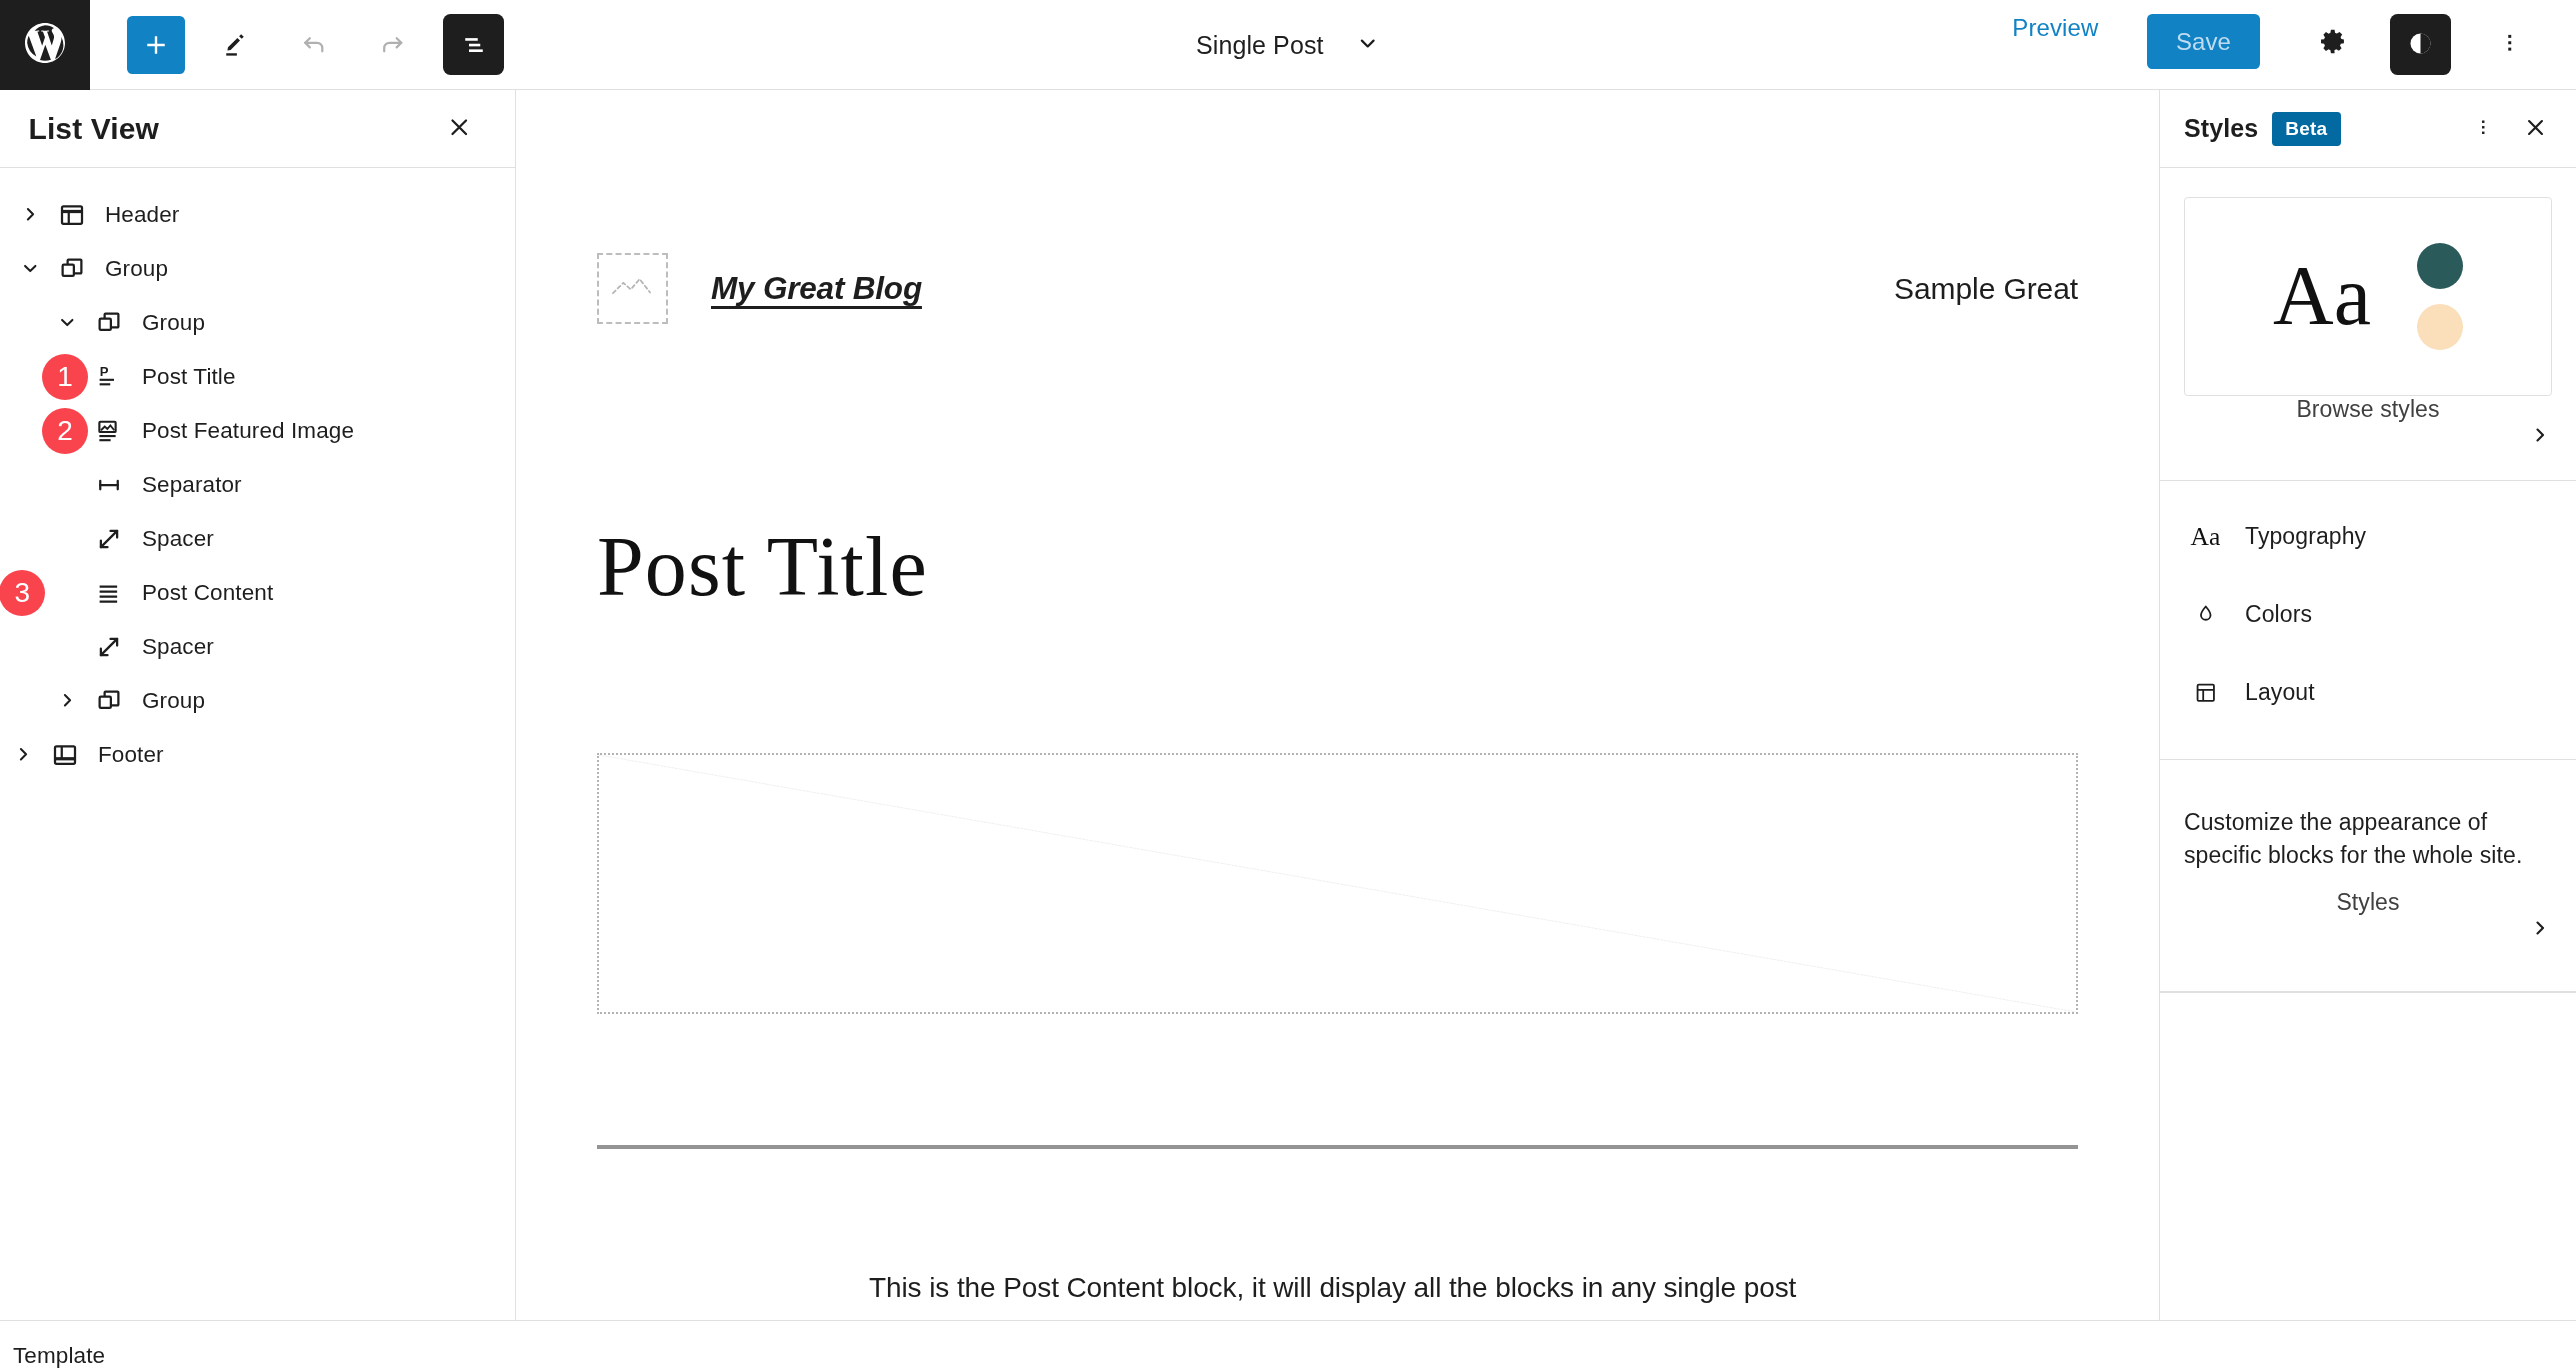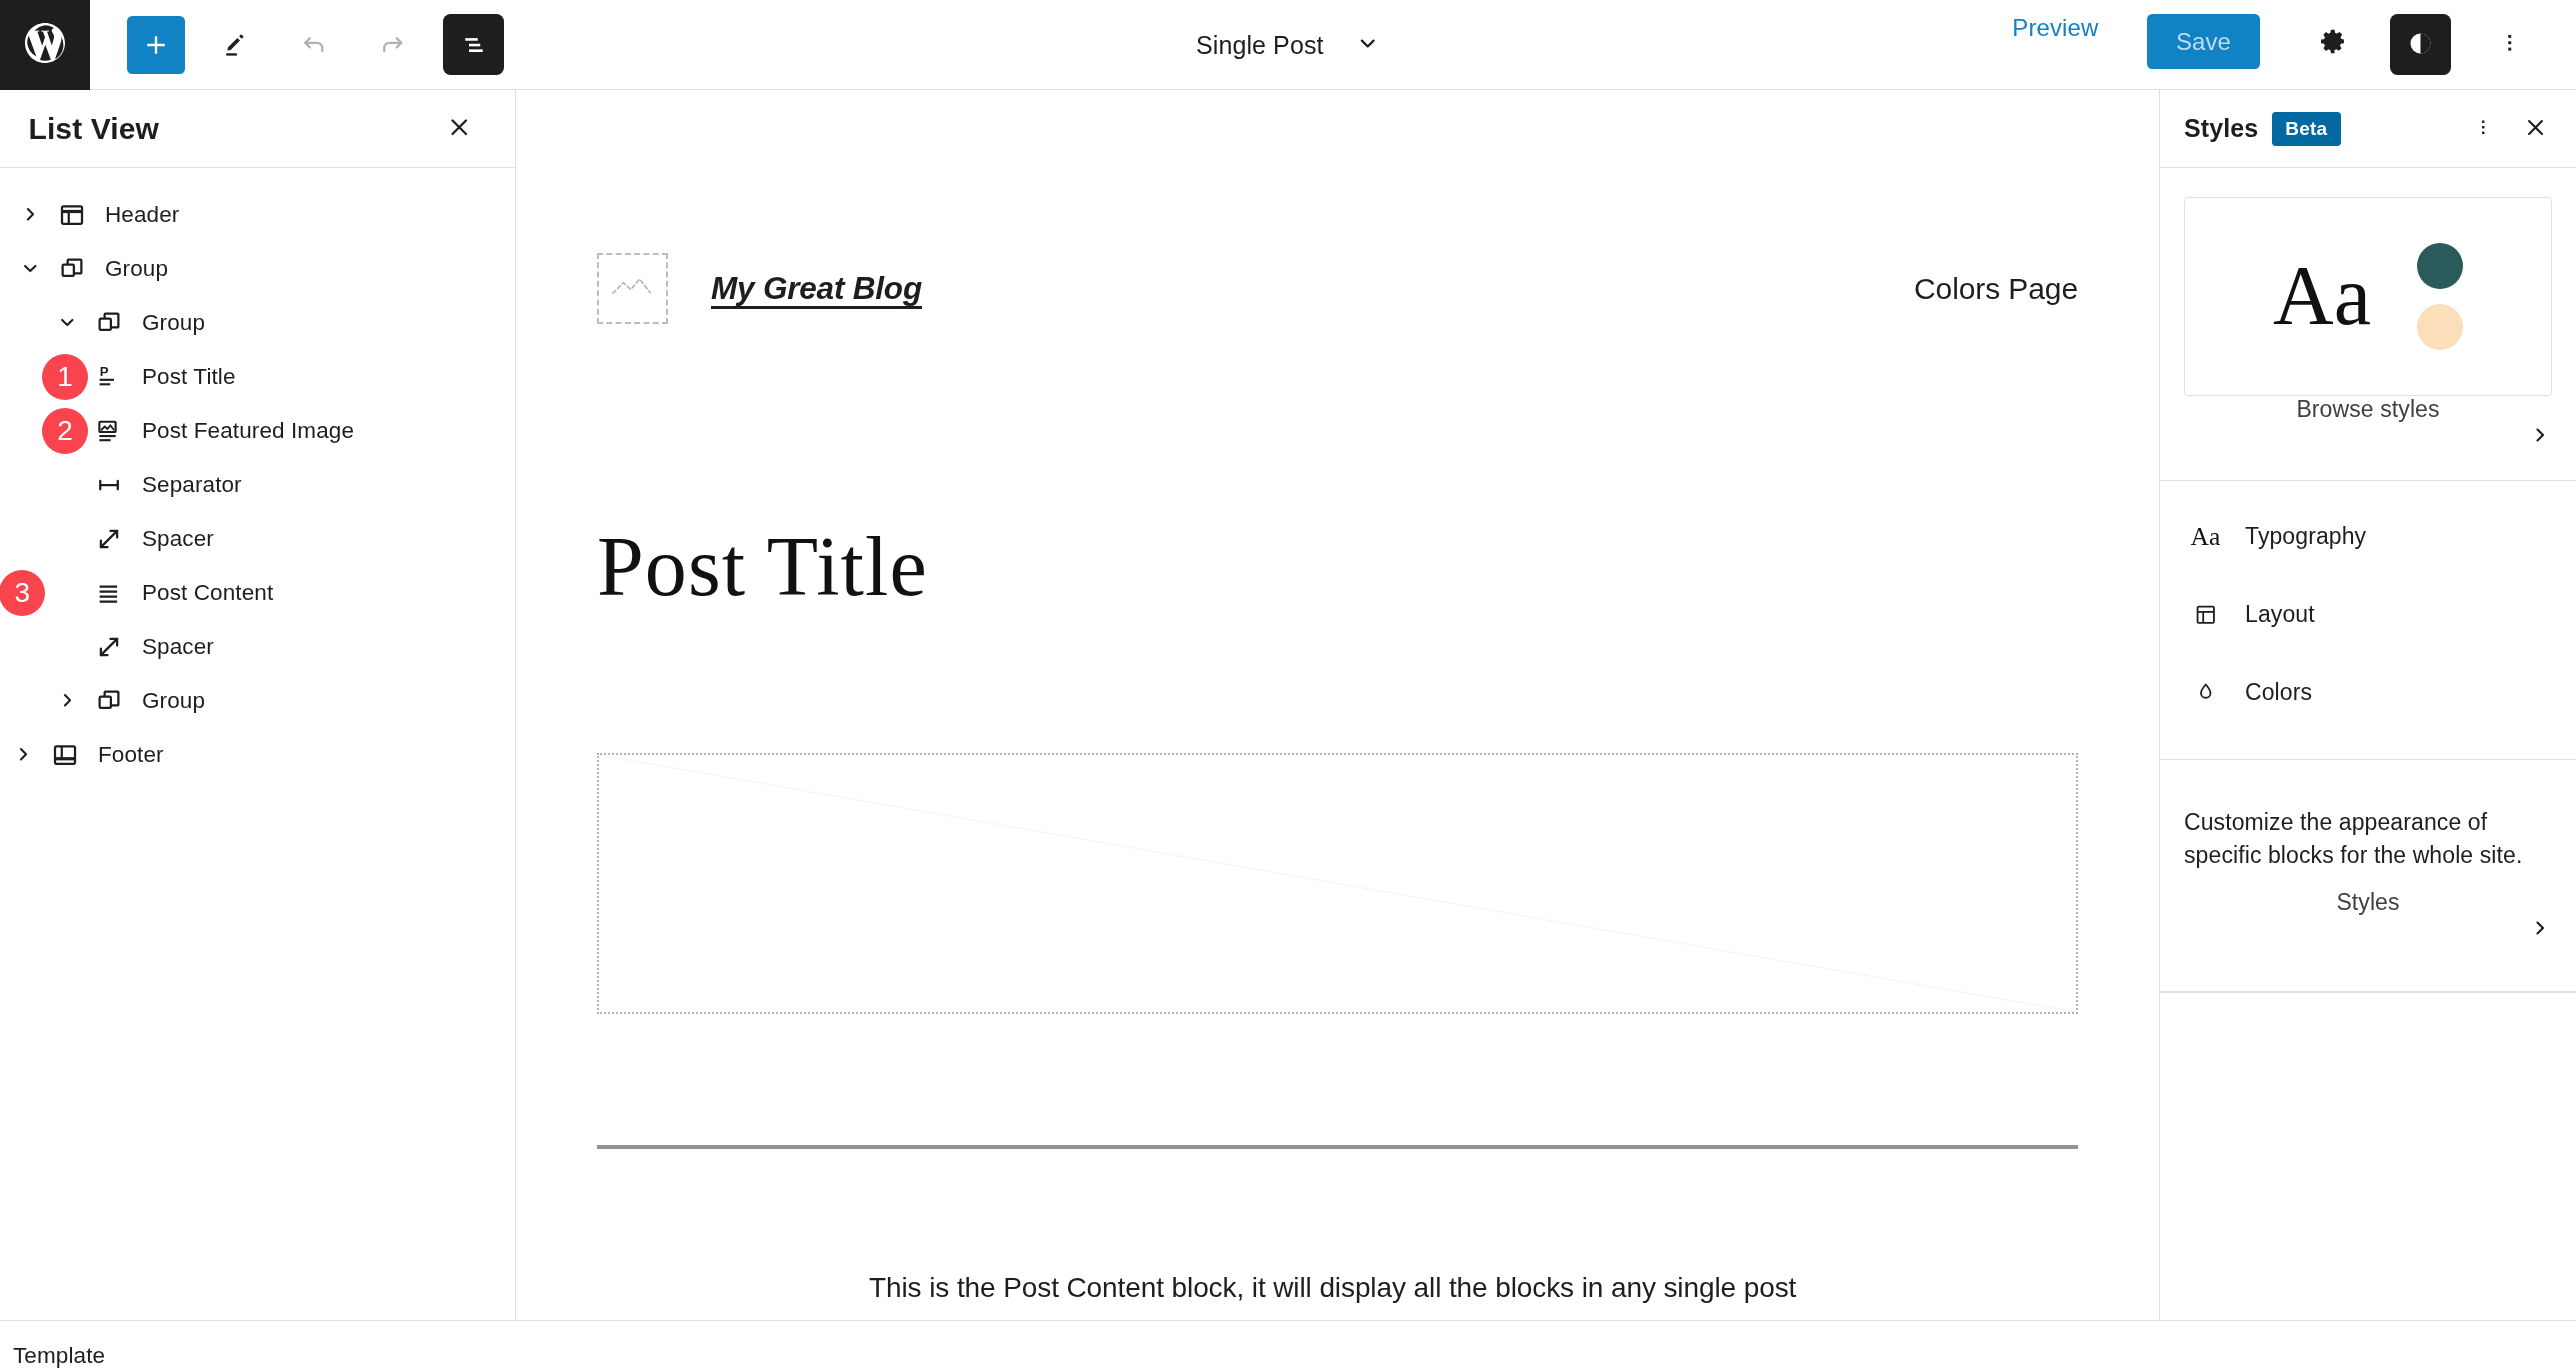--- a/index.html
+++ b/index.html
@@ -518,21 +518,21 @@
 
         <div class="site-header">
           <div class="site-logo-ph">
             <span>
               <svg width="46" height="28.5" viewBox="0 0 62 38" fill="none" stroke="#b5b5b5" stroke-width="2.4" stroke-dasharray="5 4" stroke-linejoin="round" stroke-linecap="round">
                 <path d="M4 27 18 13l10 9 12-14 14 18"></path>
               </svg>
             </span>
           </div>
           <span class="site-title">My Great Blog</span>
-          <span class="site-nav">Colors Page</span>
+          <span class="site-nav">Sample Great</span>
         </div>
 
         <h1 class="post-title">Post Title</h1>
 
         <div class="featured-ph">
           <svg viewBox="0 0 100 100" preserveAspectRatio="none">
             <line x1="0" y1="0" x2="100" y2="100" stroke="#b5b5b5" stroke-width="0.34" stroke-dasharray="0.7 0.7" vector-effect="non-scaling-stroke"></line>
           </svg>
         </div>
 
@@ -591,35 +591,35 @@
 
       <div class="st-sep"></div>
 
       <div class="st-section" style="padding-top:16.5px">
         <div class="menu-item">
           <span class="mi-icon aa">Aa</span>
           <span>Typography</span>
         </div>
         <div class="menu-item">
           <span class="mi-icon">
+            <svg width="25.5" height="25.5" viewBox="0 0 24 24" fill="none" stroke="#1e1e1e" stroke-width="1.7" stroke-linejoin="round">
+              <path d="M12 4.2c2.9 3.4 4.5 5.8 4.5 8a4.5 4.5 0 0 1-9 0c0-2.2 1.6-4.6 4.5-8z"></path>
+            </svg>
+          </span>
+          <span>Colors</span>
+        </div>
+        <div class="menu-item">
+          <span class="mi-icon">
             <svg width="25.5" height="25.5" viewBox="0 0 24 24" fill="none" stroke="#1e1e1e" stroke-width="1.7">
               <rect x="4.3" y="4.3" width="15.4" height="15.4" rx="1.1"></rect>
               <path d="M4.3 9.3h15.4"></path>
                 <path d="M9.6 9.3v10.4"></path>
             </svg>
           </span>
           <span>Layout</span>
-        </div>
-        <div class="menu-item">
-          <span class="mi-icon">
-            <svg width="25.5" height="25.5" viewBox="0 0 24 24" fill="none" stroke="#1e1e1e" stroke-width="1.7" stroke-linejoin="round">
-              <path d="M12 4.2c2.9 3.4 4.5 5.8 4.5 8a4.5 4.5 0 0 1-9 0c0-2.2 1.6-4.6 4.5-8z"></path>
-            </svg>
-          </span>
-          <span>Colors</span>
         </div>
       </div>
 
       <div class="st-sep" style="margin-top:27px"></div>
 
       <div class="st-section">
         <p class="st-desc">Customize the appearance of specific blocks for the whole site.</p>
         <div class="row-link" style="margin-top:16.5px">
           <span>Styles</span>
           <span class="chev-r">

